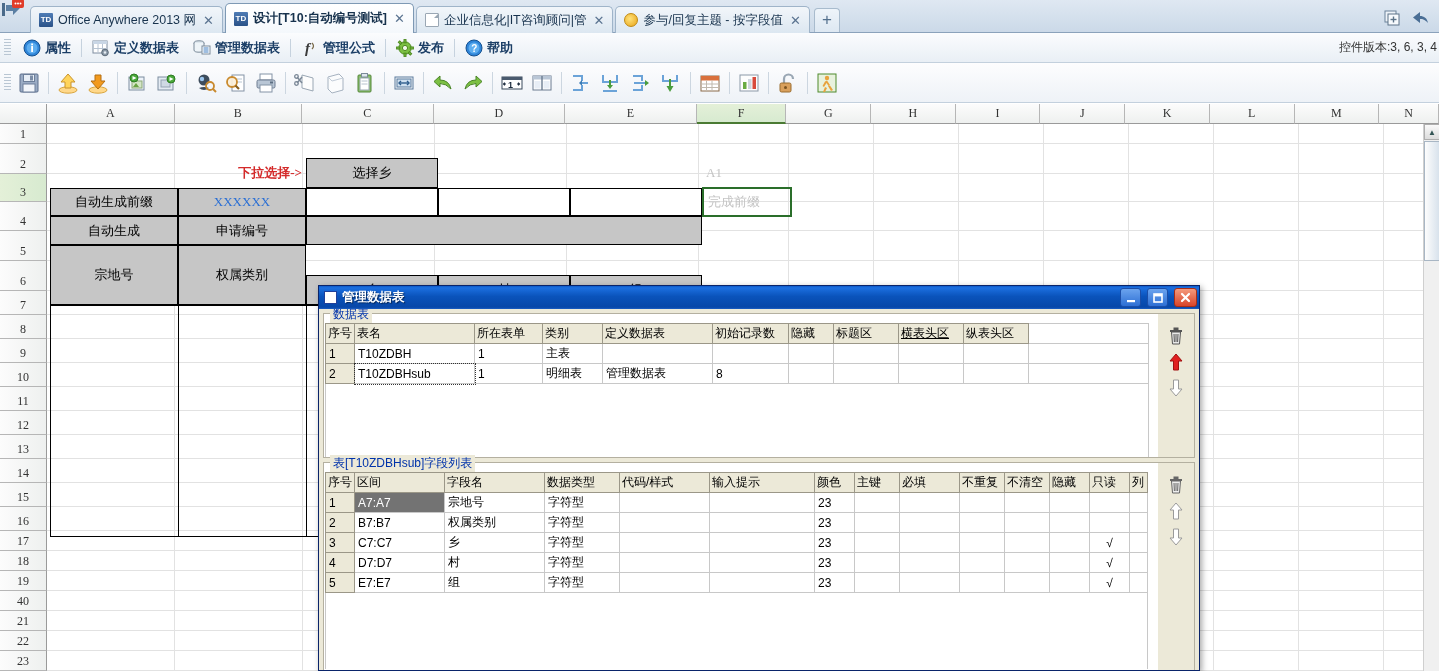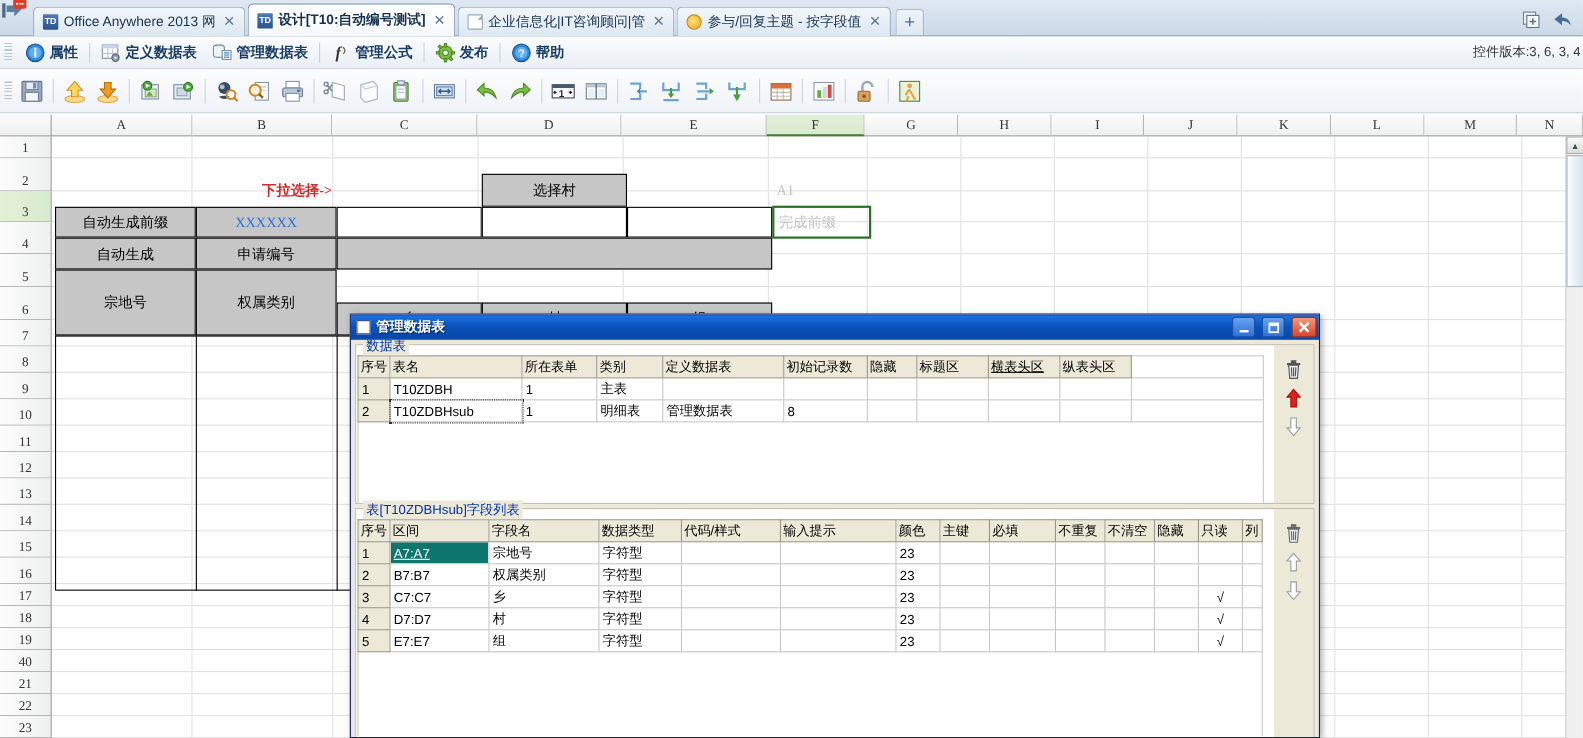--- a/index.html
+++ b/index.html
@@ -240,21 +240,21 @@
     background:#ece9d8; border:1px solid #9b9788;
     font-weight:normal; text-align:left; padding:1px 2px;
     height:17px; color:#000; white-space:nowrap; overflow:hidden;
   }
   table.grid-tbl td{
     border:1px solid #c8c8c8; padding:1px 3px; height:19px;
     background:#fff; white-space:nowrap; overflow:hidden;
     color:#000;
   }
   table.grid-tbl td.idx{ background:#ece9d8; border-color:#9b9788;}
-  table.grid-tbl td.sel-blue{ background:#0f766e; color:#fff;text-decoration:underline; }
+  table.grid-tbl td.sel-blue{ background:#737373; color:#fff; }
   table.grid-tbl tr.editing td.namecell{
     outline:1px dotted #333; background:#fff;
   }
   .chk{ text-align:center; color:#000; }
 </style>
 </head>
 <body>
 
 <div class="tabbar">
   <div class="tabbar-left-icon">
@@ -984,22 +984,22 @@
       <div class="gridcell" style="left: 652px; top: 0px; width: 90px; height: 20px;"></div>
       <div class="gridcell" style="left: 520px; top: 0px; width: 132px; height: 20px;"></div>
       <div class="gridcell" style="left: 388px; top: 0px; width: 132px; height: 20px;"></div>
       <div class="gridcell" style="left: 256px; top: 0px; width: 132px; height: 20px;"></div>
       <div class="gridcell" style="left: 128px; top: 0px; width: 128px; height: 20px;"></div>
       <div class="gridcell" style="left: 0px; top: 0px; width: 128px; height: 20px;"></div>
 
     <div class="dcell nb" style="left:131px; top:34px; width:128px; height:30px; justify-content:flex-end; padding-right:4px; color:#d42a2a; font-weight:bold;">
       <span>下拉选择-&gt;</span>
     </div>
-    <div class="dcell" style="left:391px; top:34px; width:132px; height:30px;">
-      <span>选择村</span>
+    <div class="dcell" style="left:259px; top:34px; width:132px; height:30px;">
+      <span>选择乡</span>
     </div>
     <div class="dcell nb ghost" style="left:655px; top:34px; width:90px; height:30px; justify-content:flex-start; padding-left:4px;">
       <span>A1</span>
     </div>
 
     <div class="dcell" style="left:3px; top:64px; width:128px; height:28px;">
       <span>自动生成前缀</span>
     </div>
     <div class="dcell" style="left:131px; top:64px; width:128px; height:28px; color:#2b6fd4;">
       <span>XXXXXX</span>

